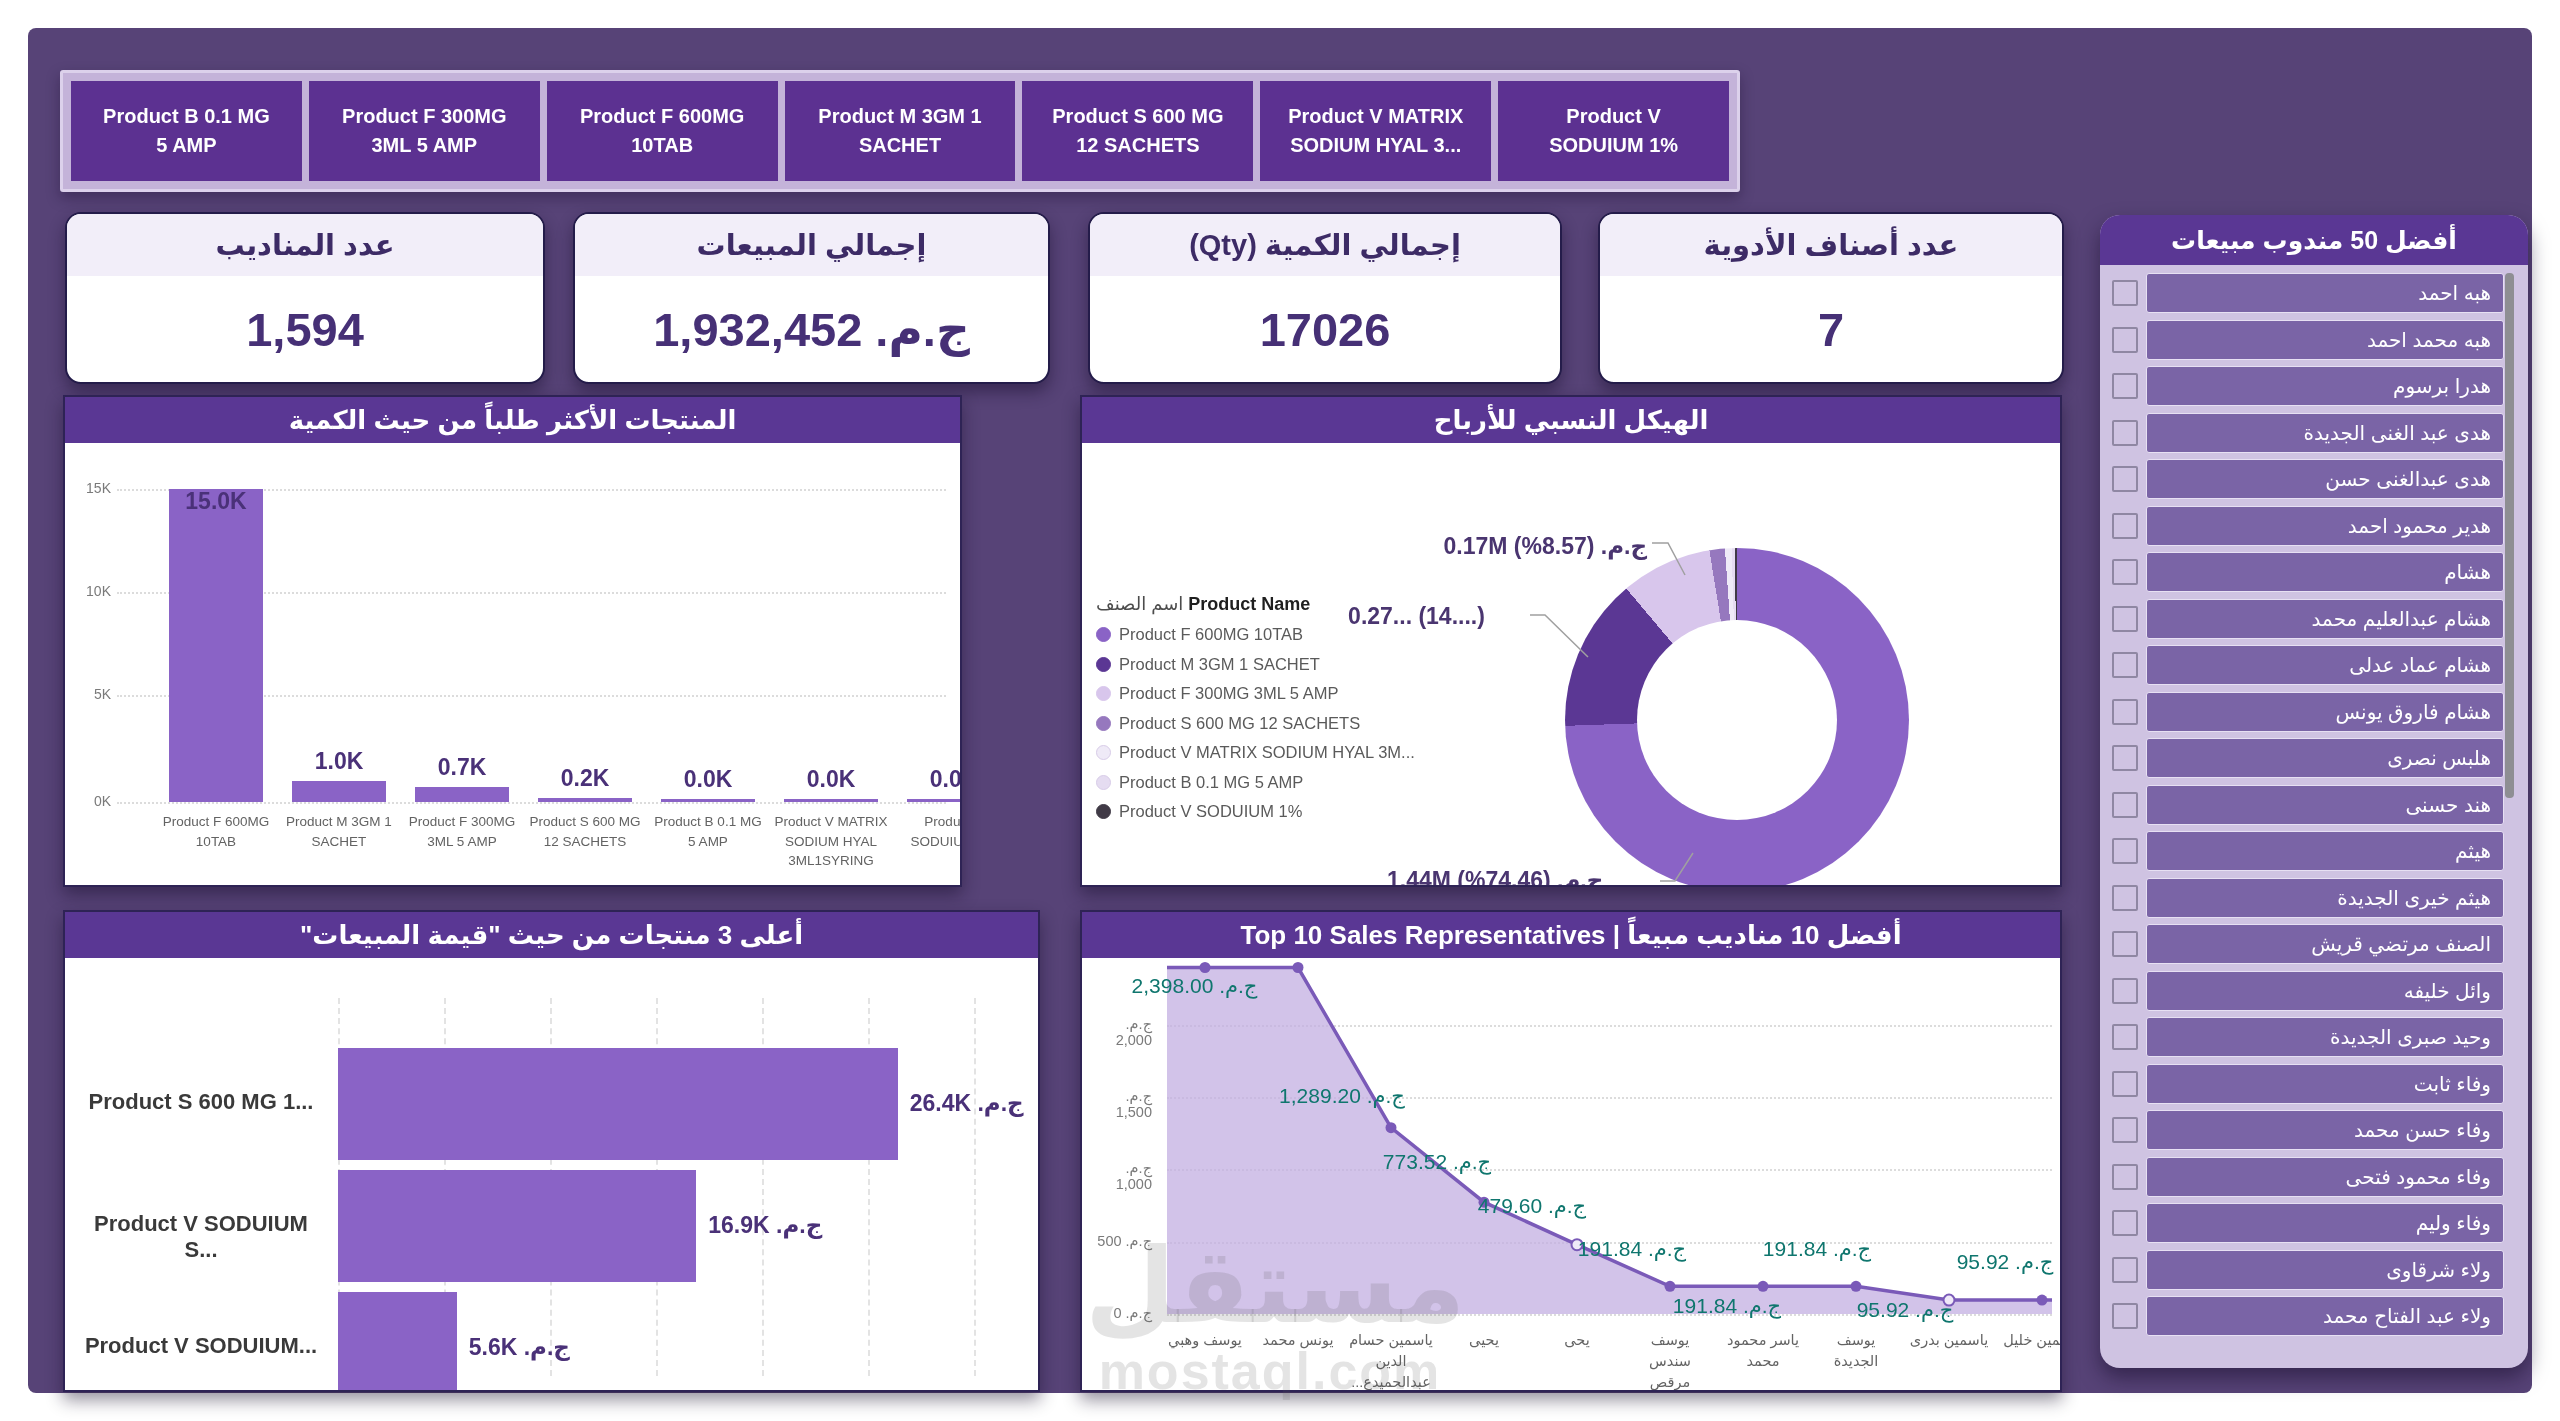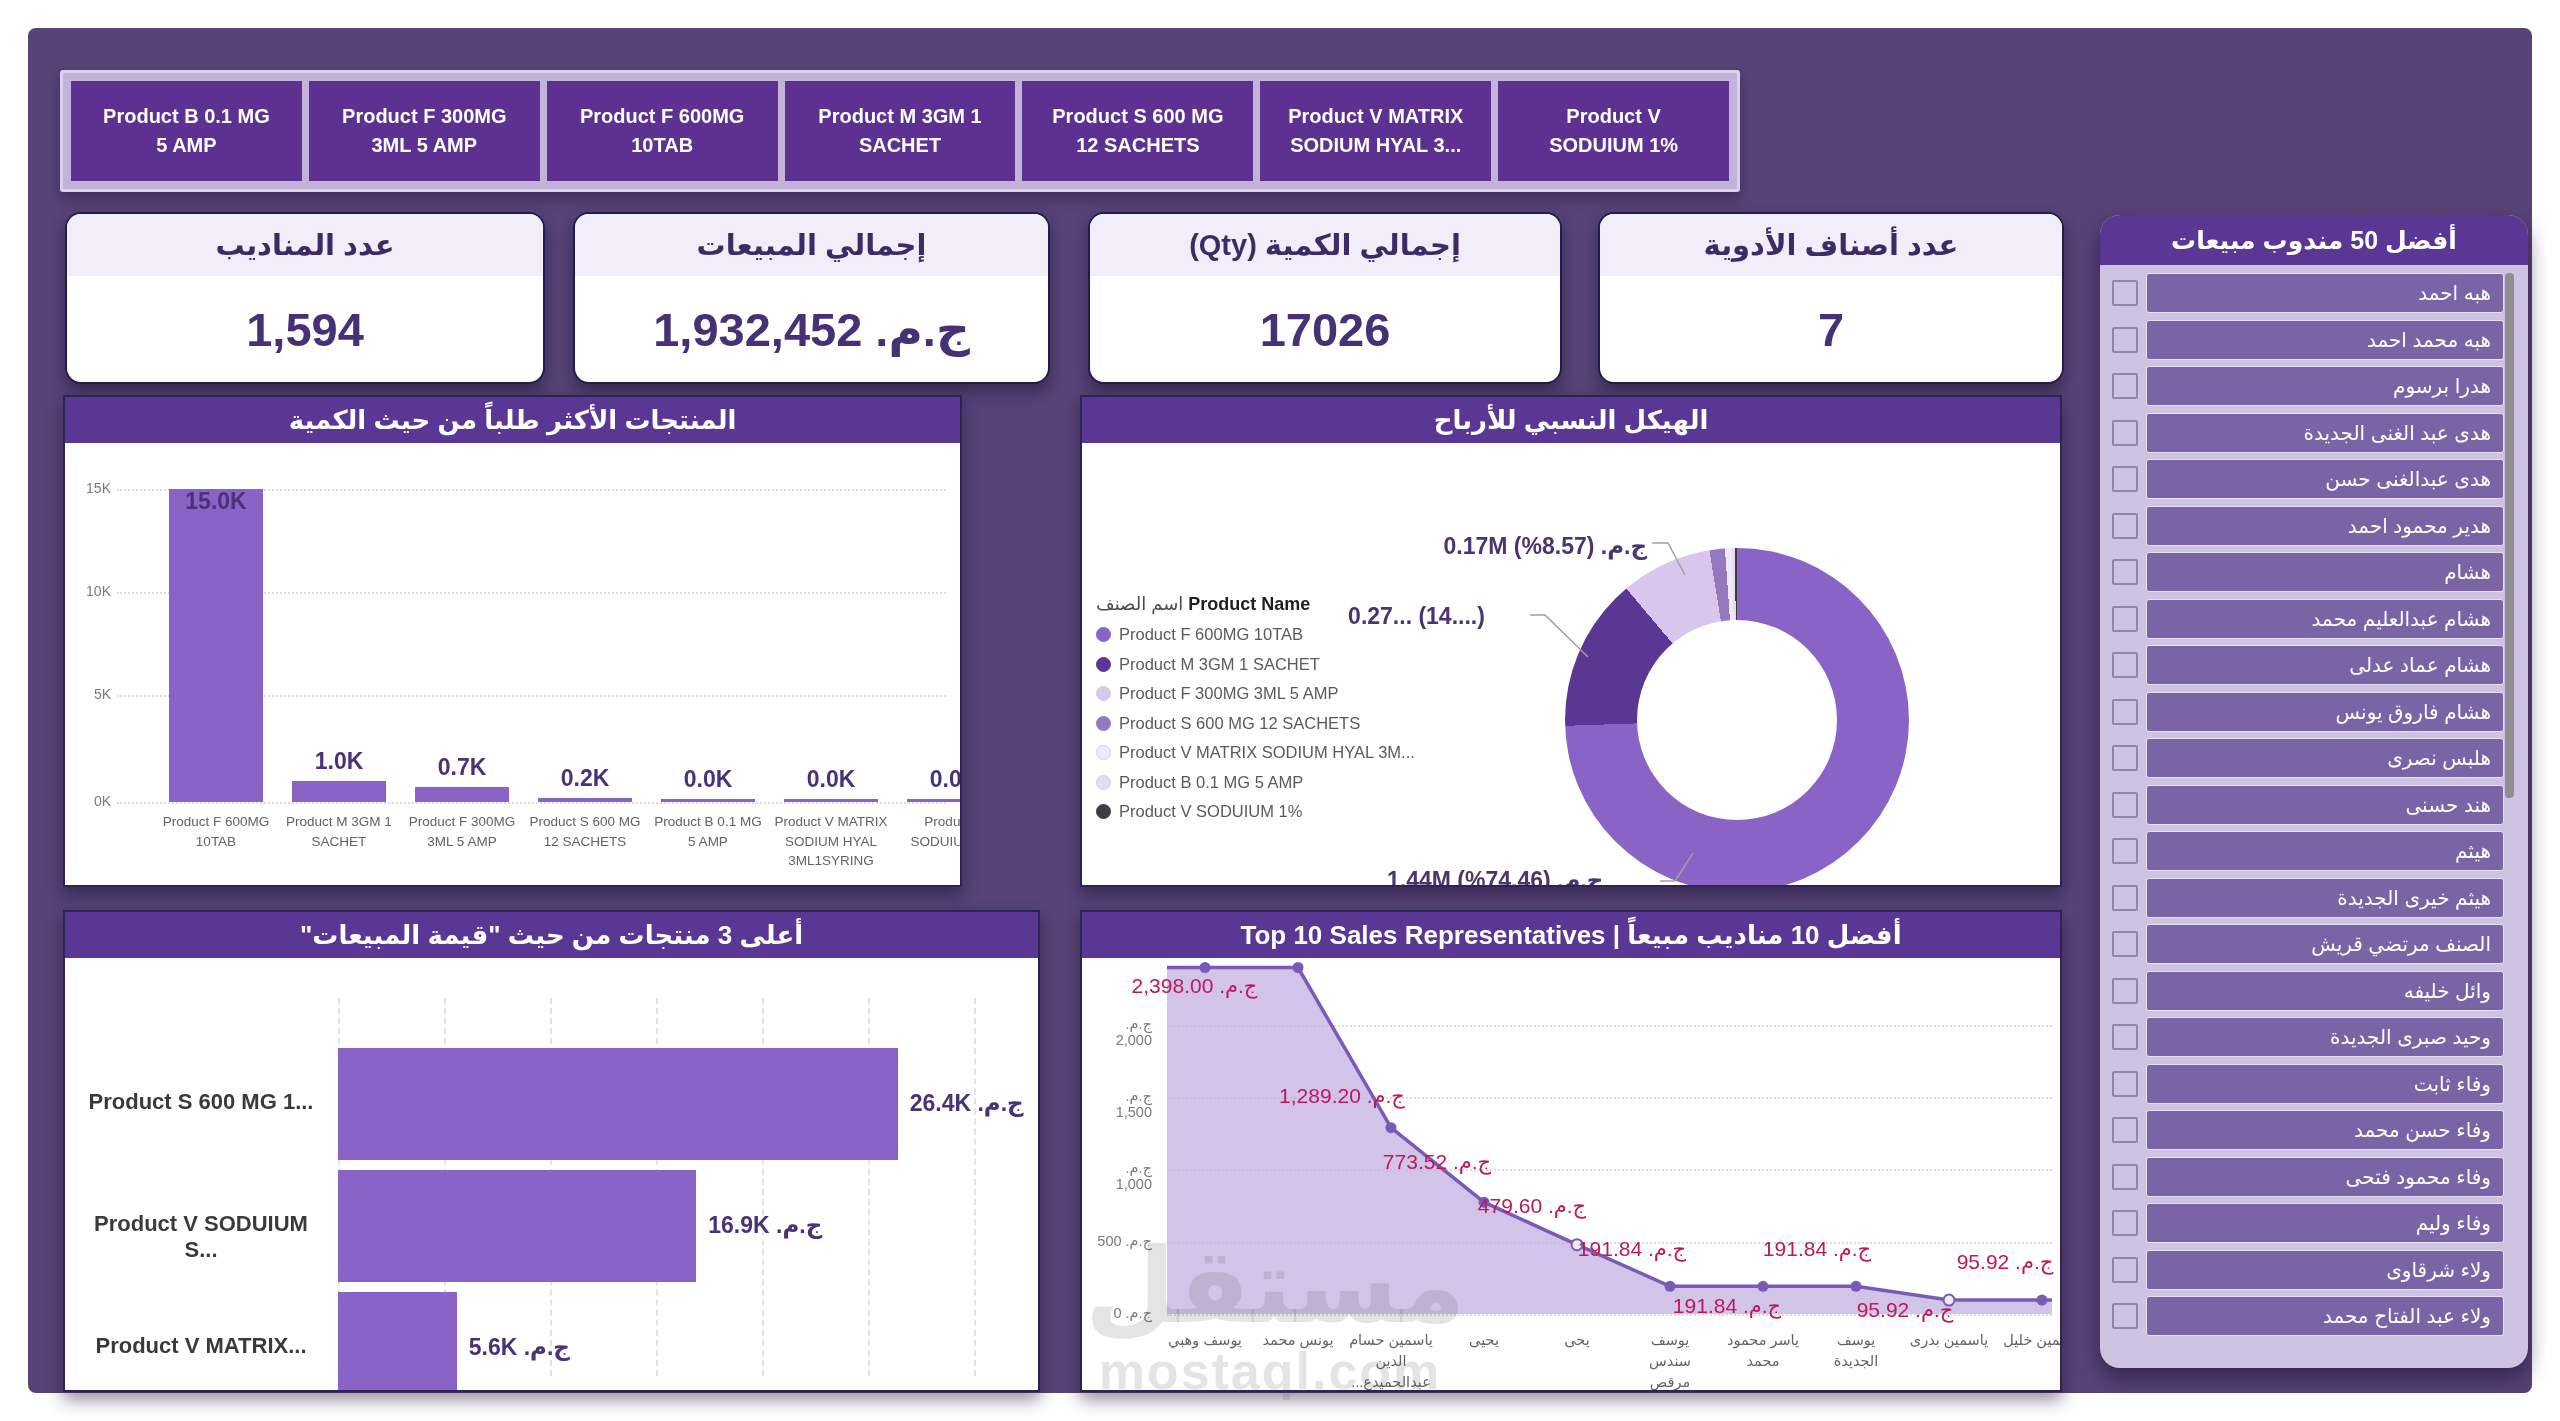--- a/index.html
+++ b/index.html
@@ -49,21 +49,21 @@
   .lgitem{position:absolute;left:14px;display:flex;align-items:center;gap:8px;font-size:16.5px;color:#5A5A5A;}
   .lgdot{width:13px;height:13px;border-radius:50%;flex-shrink:0;}
   .callout{position:absolute;color:#4A3570;font-weight:600;font-size:23px;direction:ltr;}
 
   
   .hcat{position:absolute;color:#3A3A3A;font-weight:700;font-size:22px;text-align:center;}
   .hval{position:absolute;color:#4A3178;font-weight:600;font-size:23px;direction:rtl;}
   .rtl{direction:rtl;}
 
   
-  .ptlab{position:absolute;color:#be185d;font-size:21px;text-align:center;direction:rtl;}
+  .ptlab{position:absolute;color:#0f766e;font-size:21px;text-align:center;direction:rtl;}
 
   
   #slicer{position:absolute;left:2100px;top:215px;width:428px;height:1153px;background:#CFC3E2;border-radius:20px;
           box-shadow:0 10px 20px rgba(20,10,40,.5);}
   #slicer-h{position:absolute;left:0;right:0;top:0;height:50px;background:#5A3794;border-radius:20px 20px 0 0;
             color:#fff;font-size:25px;font-weight:700;display:flex;align-items:center;justify-content:center;direction:rtl;}
   #slicer-list{position:absolute;left:12px;right:24px;top:58px;bottom:12px;overflow:hidden;}
   .srow{display:flex;align-items:center;gap:8px;height:40px;margin-bottom:6.5px;cursor:pointer;}
   .scheck{width:22px;height:22px;border:2px solid #8F87A3;border-radius:2px;flex-shrink:0;}
   .srowbar{flex:1;height:40px;background:#7A64A6;border:1px solid #E7E0F3;border-radius:3px;box-sizing:border-box;
@@ -229,21 +229,21 @@
         <div class="gridv" style="left: 803px; top: 40px; height: 378px;"></div>
         <div class="tick rtl" style="left: 755px; width: 96px; top: 428px; text-align: center; font-size: 17px; color: rgb(106, 106, 106);">ج.م. 25K</div>
         <div class="gridv" style="left: 909px; top: 40px; height: 378px;"></div>
         <div class="tick rtl" style="left: 861px; width: 96px; top: 428px; text-align: center; font-size: 17px; color: rgb(106, 106, 106);">ج.م. 30K</div>
         <div class="hcat" style="left: 10px; width: 252px; top: 131px;">Product S 600 MG 1...</div>
         <div class="bar" style="left: 273px; width: 559.68px; top: 90px; height: 112px; background: rgb(138, 99, 198);"></div>
         <div class="hval" style="left: 844.68px; top: 132px;">ج.م. 26.4K</div>
         <div class="hcat" style="left: 10px; width: 252px; top: 253px;">Product V SODUIUM S...</div>
         <div class="bar" style="left: 273px; width: 358.28px; top: 212px; height: 112px; background: rgb(138, 99, 198);"></div>
         <div class="hval" style="left: 643.28px; top: 254px;">ج.م. 16.9K</div>
-        <div class="hcat" style="left: 10px; width: 252px; top: 375px;">Product V MATRIX...</div>
+        <div class="hcat" style="left: 10px; width: 252px; top: 375px;">Product V SODUIUM...</div>
         <div class="bar" style="left: 273px; width: 118.72px; top: 334px; height: 112px; background: rgb(138, 99, 198);"></div>
         <div class="hval" style="left: 403.72px; top: 376px;">ج.م. 5.6K</div>
       </div>
   </div>
 
   <div class="panel" style="left:1080px;top:910px;width:982px;height:482px;">
     <div class="panel-h">أفضل 10 مناديب مبيعاً | Top 10 Sales Representatives</div>
     <div class="pbody" id="c4">
         <div class="gridh" style="left: 85px; width: 885px; top: 67px; border-top-style: dotted;"></div>
         <div class="tick rtl" style="left: 4px; width: 66px; top: 58px; font-size: 14.5px;">ج.م. 2,000</div>

